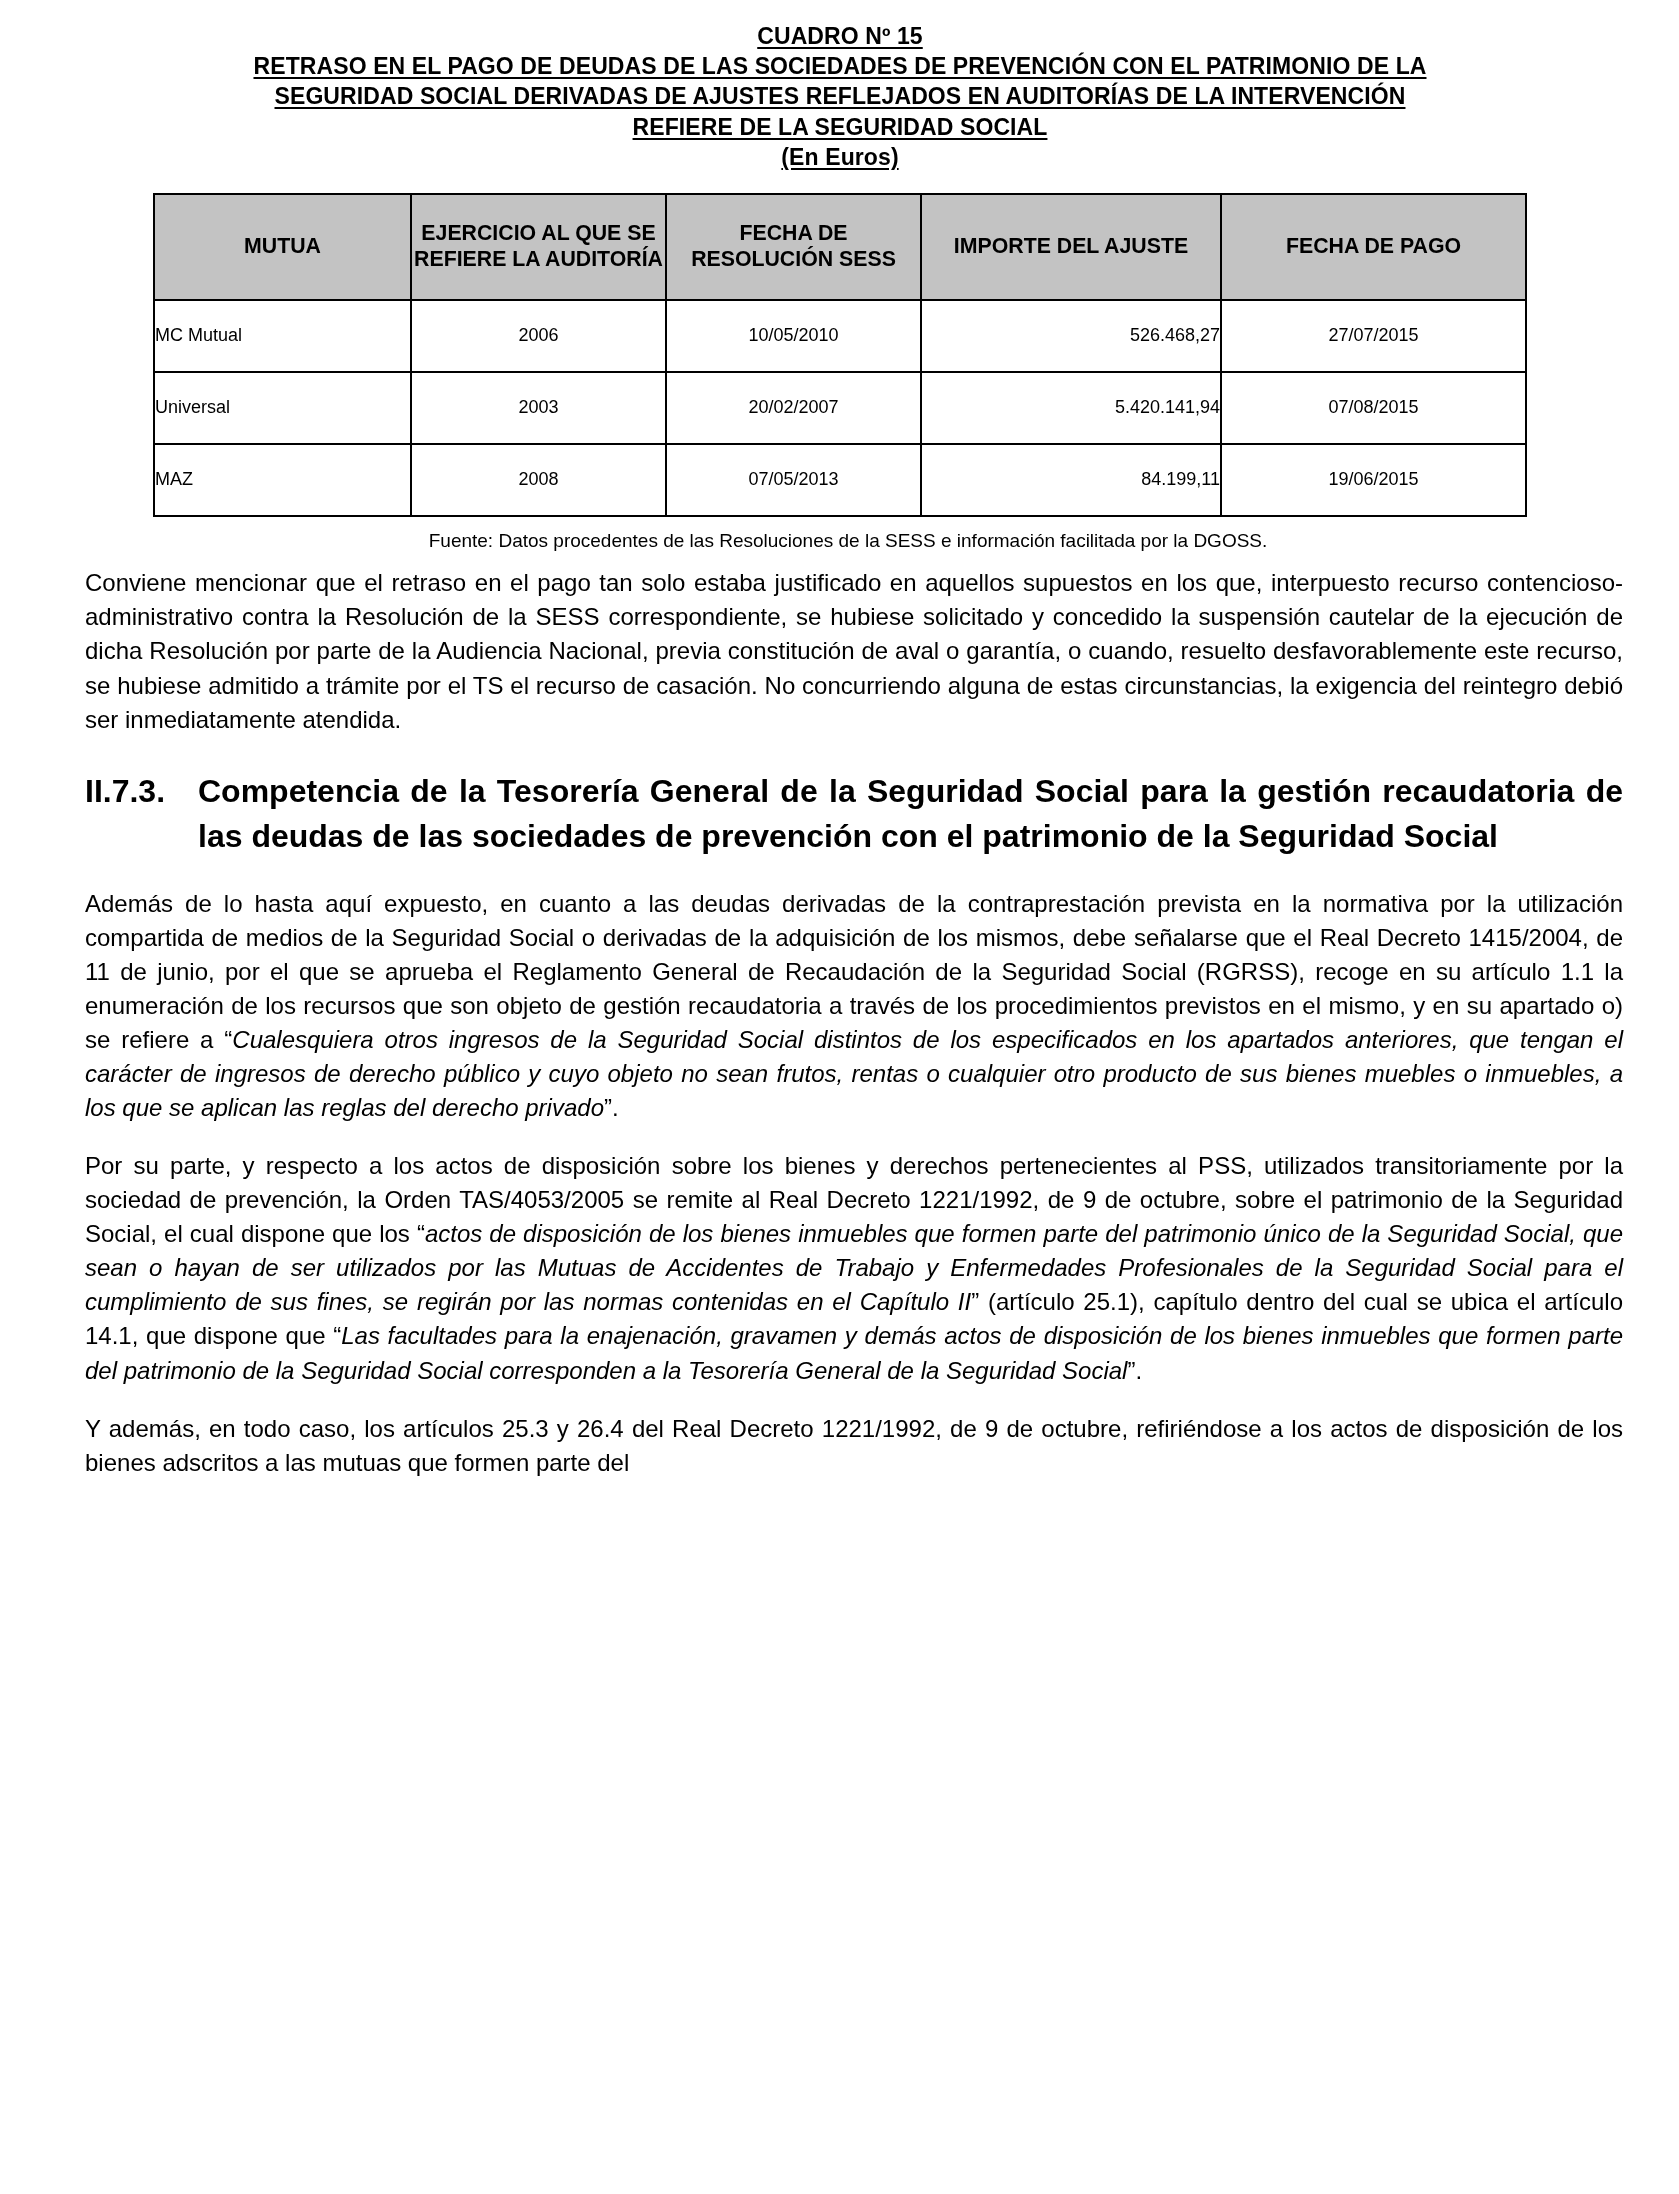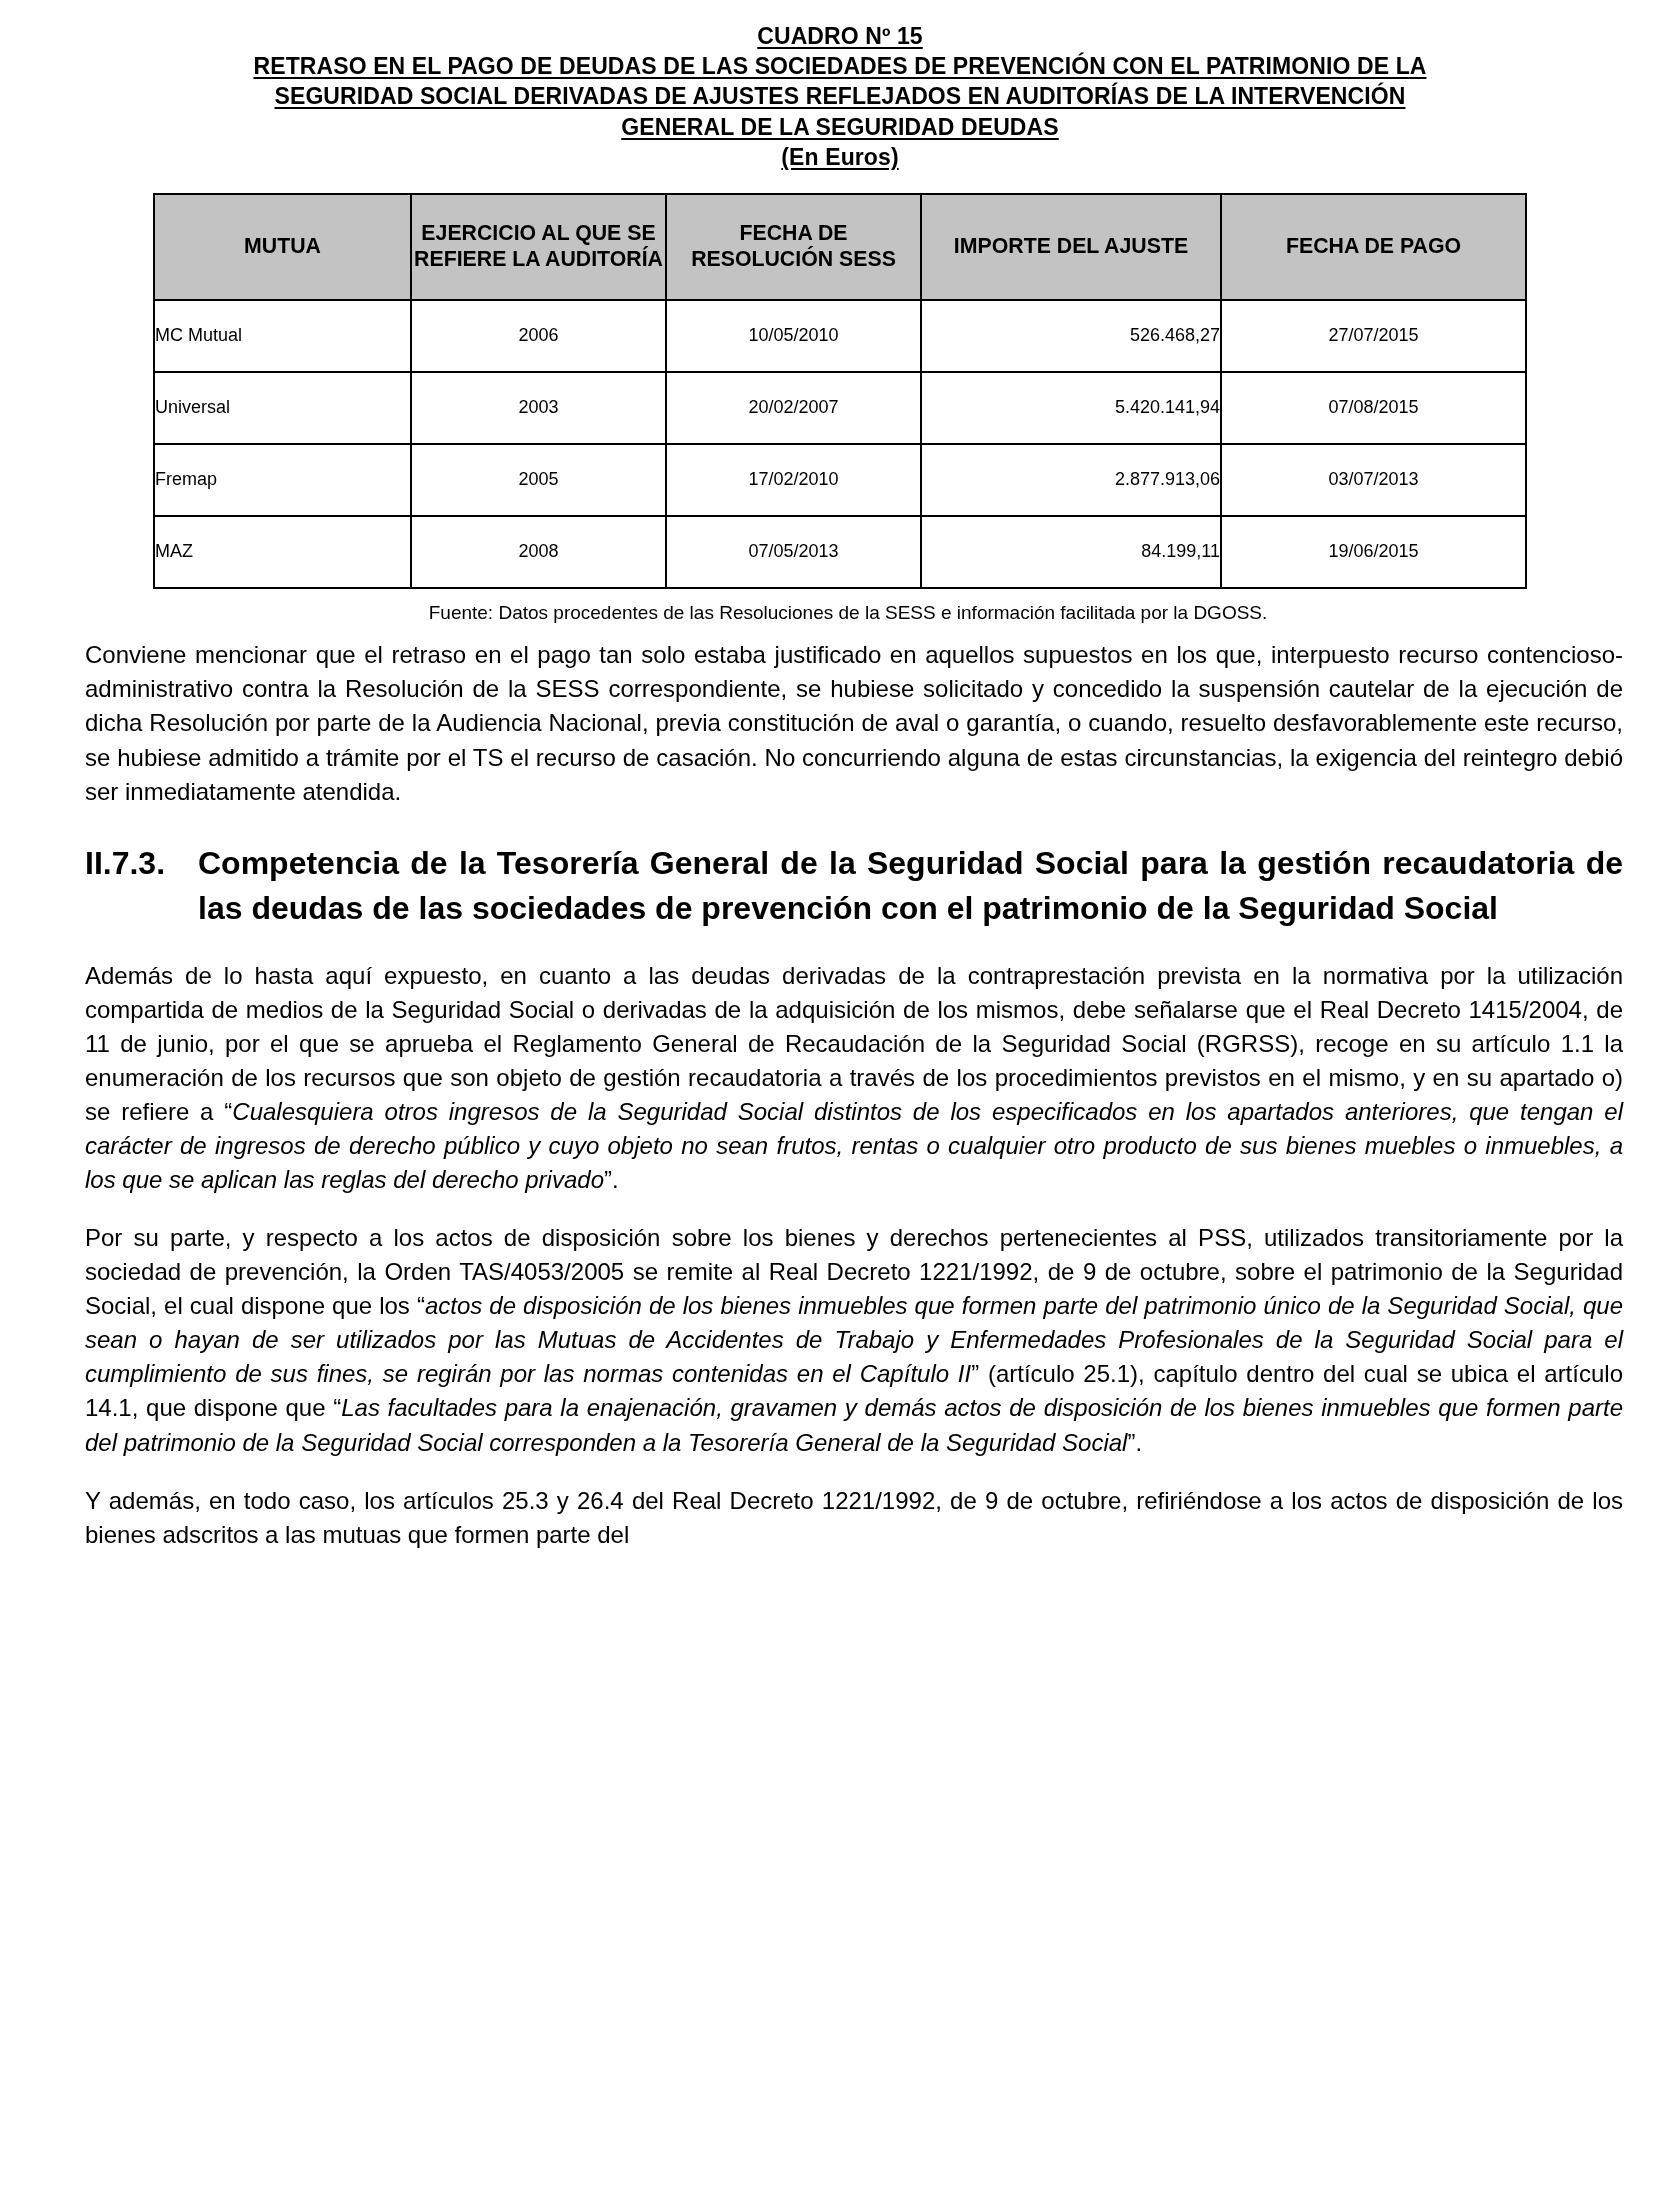--- a/index.html
+++ b/index.html
@@ -136,21 +136,21 @@
 </style>
 </head>
 <body>
 
 <div class="page">
 
   <div class="title-block">
     <div class="title-line"><span>CUADRO Nº 15</span></div>
     <div class="title-line"><span>RETRASO EN EL PAGO DE DEUDAS DE LAS SOCIEDADES DE PREVENCIÓN CON EL PATRIMONIO DE LA</span></div>
     <div class="title-line"><span>SEGURIDAD SOCIAL DERIVADAS DE AJUSTES REFLEJADOS EN AUDITORÍAS DE LA INTERVENCIÓN</span></div>
-    <div class="title-line"><span>GENERAL DE LA SEGURIDAD DEUDAS</span></div>
+    <div class="title-line"><span>REFIERE DE LA SEGURIDAD SOCIAL</span></div>
     <div class="title-line"><span>(En Euros)</span></div>
   </div>
 
   <div class="table-wrap">
     <table class="cuadro">
       <colgroup>
         <col class="w-mutua">
         <col class="w-year">
         <col class="w-fecha">
         <col class="w-importe">
@@ -174,27 +174,20 @@
           <td class="c-pago">27/07/2015</td>
         </tr>
         <tr>
           <td class="c-mutua">Universal</td>
           <td class="c-year">2003</td>
           <td class="c-fecha">20/02/2007</td>
           <td class="c-importe">5.420.141,94</td>
           <td class="c-pago">07/08/2015</td>
         </tr>
         <tr>
-          <td class="c-mutua">Fremap</td>
-          <td class="c-year">2005</td>
-          <td class="c-fecha">17/02/2010</td>
-          <td class="c-importe">2.877.913,06</td>
-          <td class="c-pago">03/07/2013</td>
-        </tr>
-        <tr>
           <td class="c-mutua">MAZ</td>
           <td class="c-year">2008</td>
           <td class="c-fecha">07/05/2013</td>
           <td class="c-importe">84.199,11</td>
           <td class="c-pago">19/06/2015</td>
         </tr>
       </tbody>
     </table>
   </div>
 

